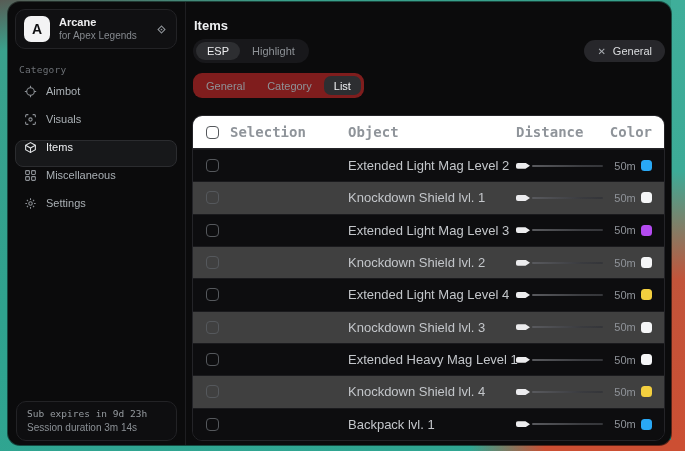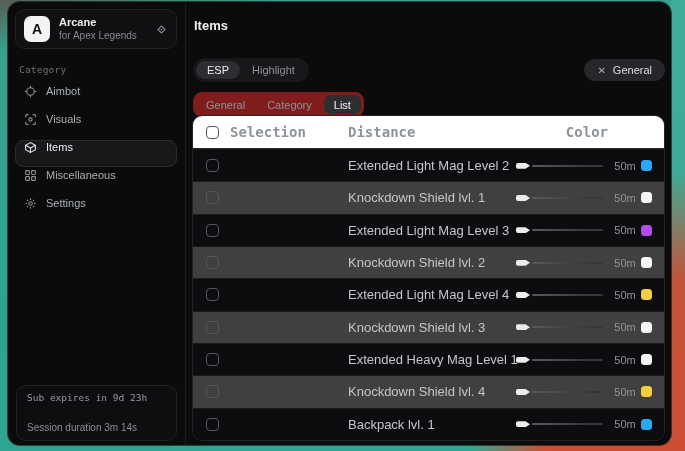--- a/index.html
+++ b/index.html
@@ -30,28 +30,28 @@
      margin:15px 0 9px 4px; letter-spacing:.2px; }
 
   .nav-item { display:flex; gap:9px; height:27px; padding:0 8px; margin-bottom:1px;
      border-radius:8px; border:1px solid transparent; color:#aab0b5; font-size:11px; cursor:pointer; }
   .nav-item .nicon { display:flex; color:#8d9196; }
   .nav-item.active { background:#17181a; border-color:#2b2c2f; color:#eceef0; }
   .nav-item.active .nicon { color:#dfe1e4; }
 
   .session-card { position:absolute; left:8px; right:8px; bottom:4px; padding:6px 10px 7px;
      border:1px solid #232326; border-radius:10px; background:#0e0e10; }
-  .sess-line1 { font-family:"DejaVu Sans Mono", monospace; font-size:9.5px; color:#969ba0; margin-bottom:19px; }
+  .sess-line1 { font-family:"DejaVu Sans Mono", monospace; font-size:9.5px; color:#969ba0; margin-bottom:3px; }
   .sess-line2 { font-size:10px; color:#8b9095; }
 
   
   .main { flex:1; position:relative; padding:16px 6px 0 7px; }
   .page-title { font-size:13px; font-weight:bold; color:#eef0f2; margin-left:1px; }
 
-  .toolbar { margin-top:25px; display:flex; align-items:center; }
+  .toolbar { margin-top:6px; display:flex; align-items:center; }
   .pill-group { display:flex; background:#18181b; border-radius:13px; padding:3px; gap:1px; }
   .pill { font-size:11px; color:#8e9297; padding:3px 11px; border-radius:10px; cursor:pointer; }
   .pill.active { background:#2d2e31; color:#ededef; }
   .search-btn { margin-left:auto; display:flex; align-items:center; gap:7px; background:#27272b;
      border-radius:13px; padding:5px 13px; font-size:11px; color:#dcdee0; cursor:pointer; }
   .search-btn .x { font-size:10px; color:#a9adb2; }
 
   .view-tabs { margin-top:10px; display:inline-flex; background:#7f1d1d; border-radius:9px; padding:3px; gap:2px; }
   .vtab { font-size:11px; color:#8e9297; padding:3.5px 10px; border-radius:7px; cursor:pointer; }
   .vtab.active { background:#2d2e31; color:#f0f1f3; }
@@ -189,20 +189,21 @@
     <div class="view-tabs">
       <div class="vtab">General</div>
       <div class="vtab">Category</div>
       <div class="vtab active">List</div>
     </div>
 
     <div class="table">
       <div class="t-head">
         <span class="cb"></span>
         <span class="h-sel">Selection</span>
+        <span>Object</span>
         <span>Distance</span>
         <span class="h-color">Color</span>
       </div>
       <div class="t-body">
           <div class="t-row">
     <span class="cb"></span>
     <span></span>
     <span class="obj">Extended Light Mag Level 2</span>
     <span class="dist-cell">
       <span class="slider">

